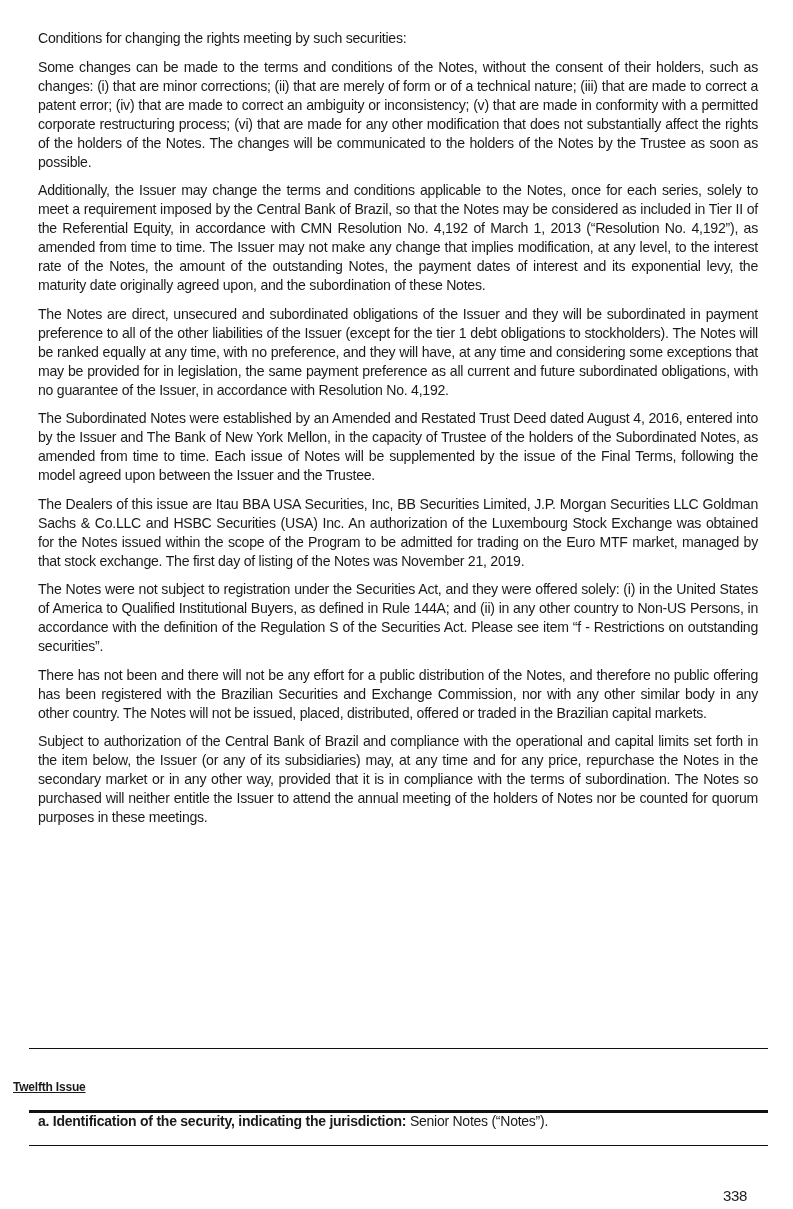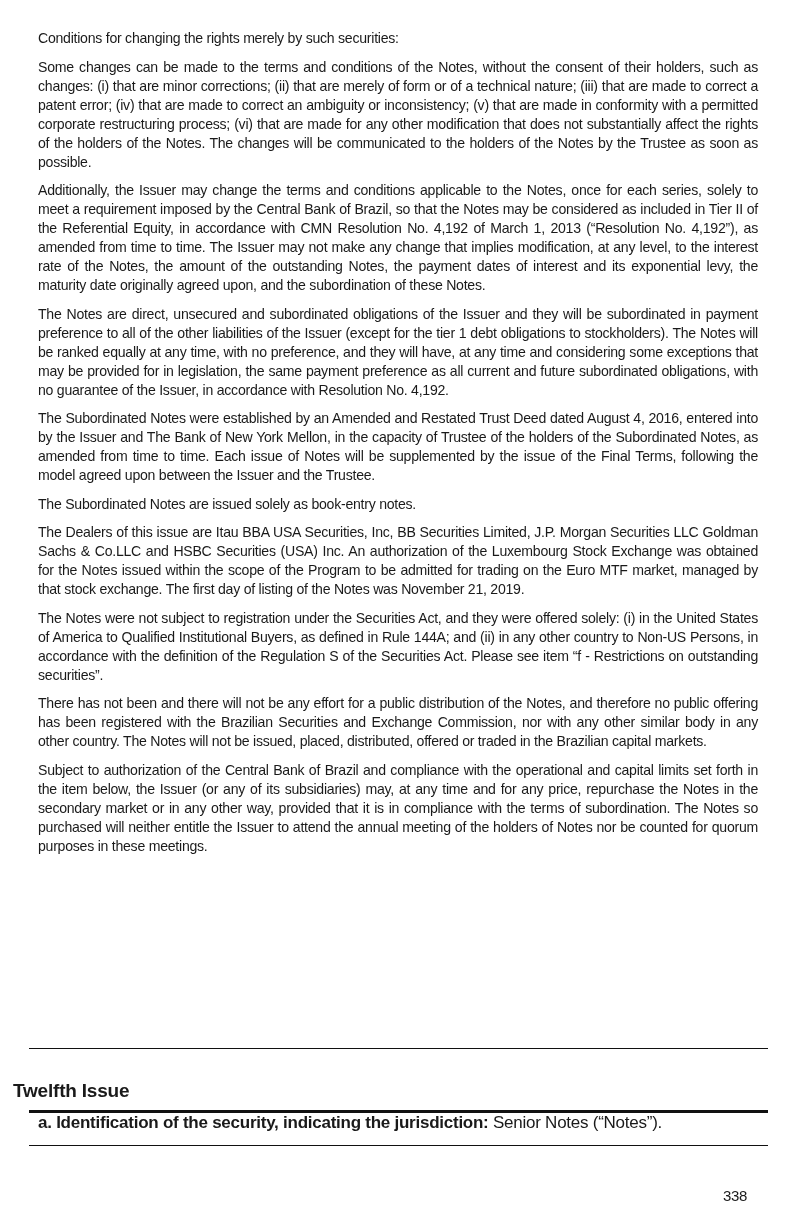--- a/index.html
+++ b/index.html
@@ -35,50 +35,50 @@
       left: 29px;
       width: 739px;
       background: #111111;
     }
     .rule.thin { height: 1px; }
     .rule.thick { height: 3px; }
     .section-title {
       position: absolute;
       left: 13px;
       top: 1080px;
-      font-size: 19px;
+      font-size: 12px;
       font-weight: bold;
       letter-spacing: -0.2px;
+      text-decoration: underline;
     }
     .item-line {
       position: absolute;
       left: 38px;
       top: 1113px;
-      font-size: 17px;
+      font-size: 14px;
       letter-spacing: -0.25px;
     }
     .item-line .label { font-weight: bold; }
     .page-number {
       position: absolute;
       left: 723px;
       top: 1187px;
       font-size: 15px;
       letter-spacing: -0.3px;
     }
   </style>
 </head>
 <body>
 
 <div class="content">
-  <p class="para single">Conditions for changing the rights merely by such securities:</p>
+  <p class="para single">Conditions for changing the rights meeting by such securities:</p>
   <p class="para">Some changes can be made to the terms and conditions of the Notes, without the consent of their holders, such as changes: (i) that are minor corrections; (ii) that are merely of form or of a technical nature; (iii) that are made to correct a patent error; (iv) that are made to correct an ambiguity or inconsistency; (v) that are made in conformity with a permitted corporate restructuring process; (vi) that are made for any other modification that does not substantially affect the rights of the holders of the Notes. The changes will be communicated to the holders of the Notes by the Trustee as soon as possible.</p>
   <p class="para">Additionally, the Issuer may change the terms and conditions applicable to the Notes, once for each series, solely to meet a requirement imposed by the Central Bank of Brazil, so that the Notes may be considered as included in Tier II of the Referential Equity, in accordance with CMN Resolution No. 4,192 of March 1, 2013 (“Resolution No. 4,192”), as amended from time to time. The Issuer may not make any change that implies modification, at any level, to the interest rate of the Notes, the amount of the outstanding Notes, the payment dates of interest and its exponential levy, the maturity date originally agreed upon, and the subordination of these Notes.</p>
   <p class="para">The Notes are direct, unsecured and subordinated obligations of the Issuer and they will be subordinated in payment preference to all of the other liabilities of the Issuer (except for the tier 1 debt obligations to stockholders). The Notes will be ranked equally at any time, with no preference, and they will have, at any time and considering some exceptions that may be provided for in legislation, the same payment preference as all current and future subordinated obligations, with no guarantee of the Issuer, in accordance with Resolution No. 4,192.</p>
   <p class="para">The Subordinated Notes were established by an Amended and Restated Trust Deed dated August 4, 2016, entered into by the Issuer and The Bank of New York Mellon, in the capacity of Trustee of the holders of the Subordinated Notes, as amended from time to time. Each issue of Notes will be supplemented by the issue of the Final Terms, following the model agreed upon between the Issuer and the Trustee.</p>
-  <p class="para single">The Subordinated Notes are issued solely as book-entry notes.</p>
   <p class="para">The Dealers of this issue are Itau BBA USA Securities, Inc, BB Securities Limited, J.P. Morgan Securities LLC Goldman Sachs &amp; Co.LLC and HSBC Securities (USA) Inc. An authorization of the Luxembourg Stock Exchange was obtained for the Notes issued within the scope of the Program to be admitted for trading on the Euro MTF market, managed by that stock exchange. The first day of listing of the Notes was November 21, 2019.</p>
   <p class="para">The Notes were not subject to registration under the Securities Act, and they were offered solely: (i) in the United States of America to Qualified Institutional Buyers, as defined in Rule 144A; and (ii) in any other country to Non-US Persons, in accordance with the definition of the Regulation S of the Securities Act. Please see item “f - Restrictions on outstanding securities”.</p>
   <p class="para">There has not been and there will not be any effort for a public distribution of the Notes, and therefore no public offering has been registered with the Brazilian Securities and Exchange Commission, nor with any other similar body in any other country. The Notes will not be issued, placed, distributed, offered or traded in the Brazilian capital markets.</p>
   <p class="para">Subject to authorization of the Central Bank of Brazil and compliance with the operational and capital limits set forth in the item below, the Issuer (or any of its subsidiaries) may, at any time and for any price, repurchase the Notes in the secondary market or in any other way, provided that it is in compliance with the terms of subordination. The Notes so purchased will neither entitle the Issuer to attend the annual meeting of the holders of Notes nor be counted for quorum purposes in these meetings.</p>
 </div>
 
 <div class="rule thin" style="top:1048px;"></div>
 
 <div class="section-title">Twelfth Issue</div>
 

